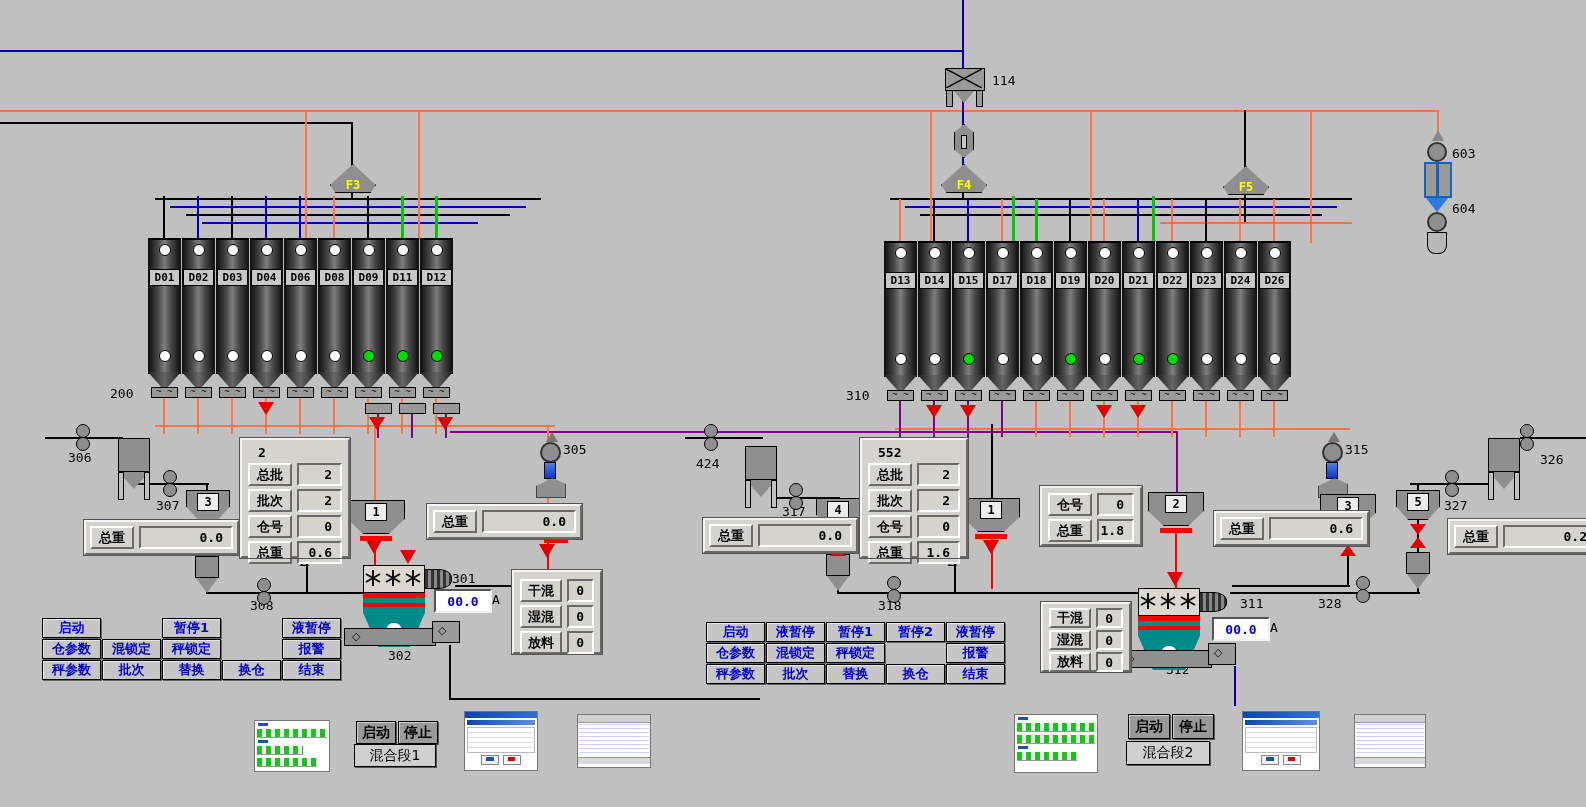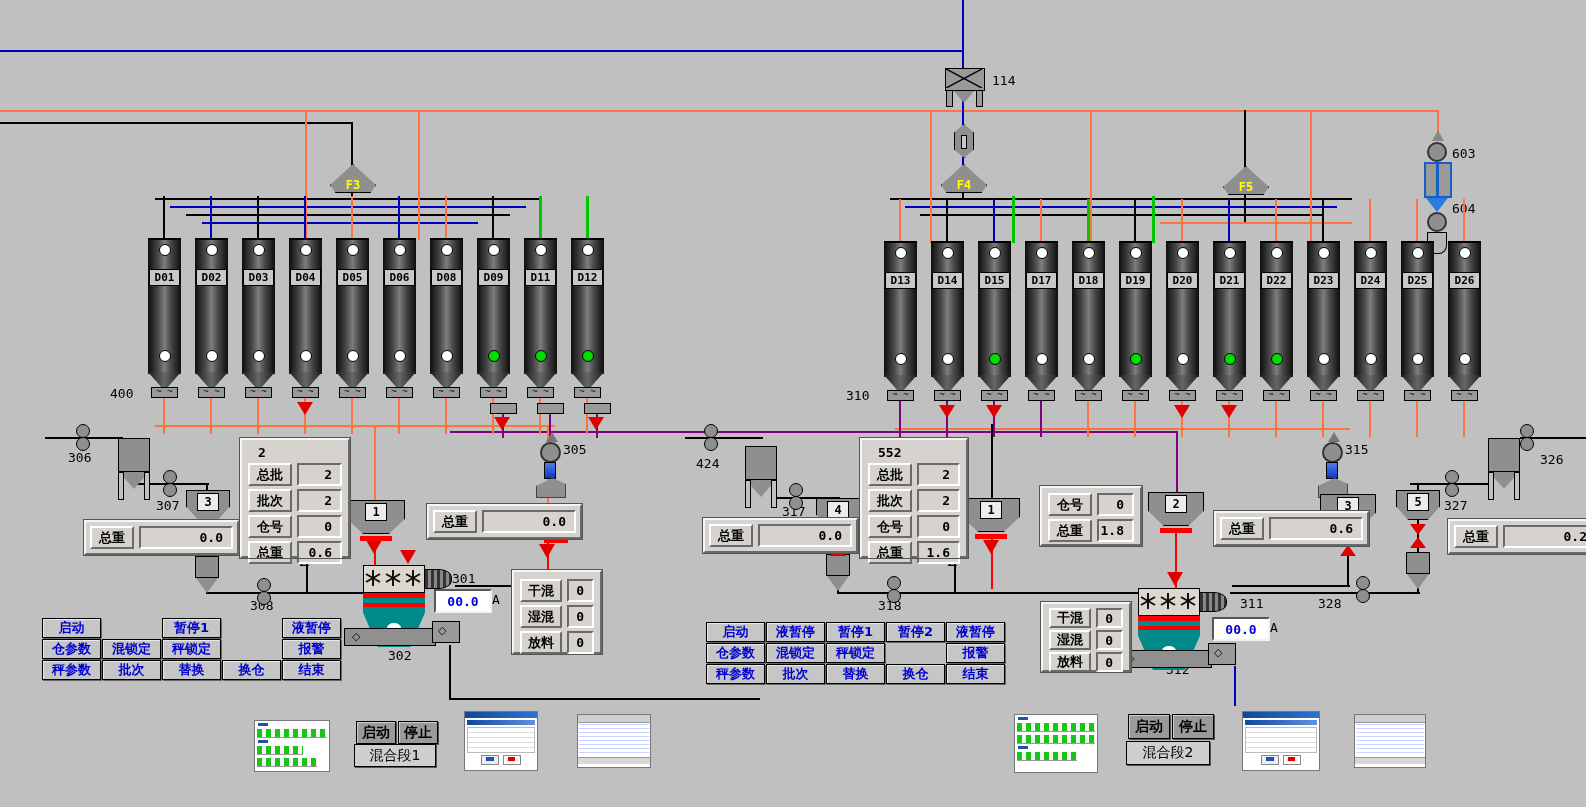--- a/index.html
+++ b/index.html
@@ -8,21 +8,21 @@
   
   .hl,.vl{position:absolute;}
   .hl{height:2px;} .vl{width:2px;}
   .c-k{background:#000;} .c-b{background:#0000bb;} .c-o{background:#ff7340;}
   .c-p{background:#800080;} .c-g{background:#00c800;} .c-r{background:#ff0000;}
   .w3{width:3px;}
   .rtri{position:absolute;width:0;height:0;border-left:8px solid transparent;border-right:8px solid transparent;border-top:14px solid #e00000;}
   
   .lbl{position:absolute;font:13px "DejaVu Sans Mono",monospace;color:#000;white-space:nowrap;}
   
-  .silo-row{position:absolute;display:flex;gap:14px;z-index:2;}
+  .silo-row{position:absolute;display:flex;gap:1px;z-index:2;}
   .silo{position:relative;width:33px;height:160px;flex:0 0 33px;}
   .silo .body{position:absolute;left:0;right:0;top:0;height:134px;border-top:2px solid #000;
     background:linear-gradient(90deg,#0d0d0d,#474747 30%,#7d7d7d 50%,#474747 70%,#0d0d0d);}
   .silo .cone{position:absolute;left:0;right:0;top:134px;height:15px;
     background:linear-gradient(90deg,#1d1d1d,#666,#1d1d1d);
     clip-path:polygon(0 0,100% 0,60% 100%,40% 100%);}
   .silo .ind-t,.silo .ind-b{position:absolute;left:50%;transform:translateX(-50%);width:10px;height:10px;border-radius:50%;background:#fff;border:1px solid #000;}
   .silo .ind-t{top:6px;} .silo .ind-b{top:112px;}
   .silo.on .ind-b{background:#00dd00;}
   .silo .slabel{position:absolute;top:31px;left:1px;right:1px;height:15px;background:#c8c8c8;border:1px solid #000;
@@ -299,31 +299,20 @@
         <span class="cone"></span>
         <span class="ind-t"></span>
         <span class="slabel">D04</span>
         <span class="ind-b"></span>
         <span class="sdrop"></span>
         <span class="feeder"></span>
 
         <span class="tri"></span>
 
       </div>
-      <div class="silo lt-o">
-        <span class="tline"></span>
-        <span class="body"></span>
-        <span class="cone"></span>
-        <span class="ind-t"></span>
-        <span class="slabel">D05</span>
-        <span class="ind-b"></span>
-        <span class="sdrop"></span>
-        <span class="feeder"></span>
-
-      </div>
       <div class="silo lt-b">
         <span class="tline"></span>
         <span class="body"></span>
         <span class="cone"></span>
         <span class="ind-t"></span>
         <span class="slabel">D06</span>
         <span class="ind-b"></span>
         <span class="sdrop"></span>
         <span class="feeder"></span>
 
@@ -510,39 +499,28 @@
         <span class="ind-b"></span>
         <span class="sdrop"></span>
         <span class="feeder"></span>
 
       </div>
       <div class="silo lt-o">
         <span class="tline"></span>
         <span class="body"></span>
         <span class="cone"></span>
         <span class="ind-t"></span>
-        <span class="slabel">D25</span>
-        <span class="ind-b"></span>
-        <span class="sdrop"></span>
-        <span class="feeder"></span>
-
-      </div>
-      <div class="silo lt-o">
-        <span class="tline"></span>
-        <span class="body"></span>
-        <span class="cone"></span>
-        <span class="ind-t"></span>
         <span class="slabel">D26</span>
         <span class="ind-b"></span>
         <span class="sdrop"></span>
         <span class="feeder"></span>
 
       </div>
     </div>
-  <span class="lbl" style="left:110px;top:386px">400</span>
+  <span class="lbl" style="left:110px;top:386px">200</span>
   <span class="lbl" style="left:846px;top:388px">310</span>
 
   <div class="rot" style="left:75px;top:424px"></div>
   <span class="lbl" style="left:68px;top:450px">306</span>
   <div class="cyc" style="left:118px;top:438px">
       <i class="b"></i>
       <i class="c"></i>
       <i class="l1"></i>
       <i class="l2"></i>
     </div>

